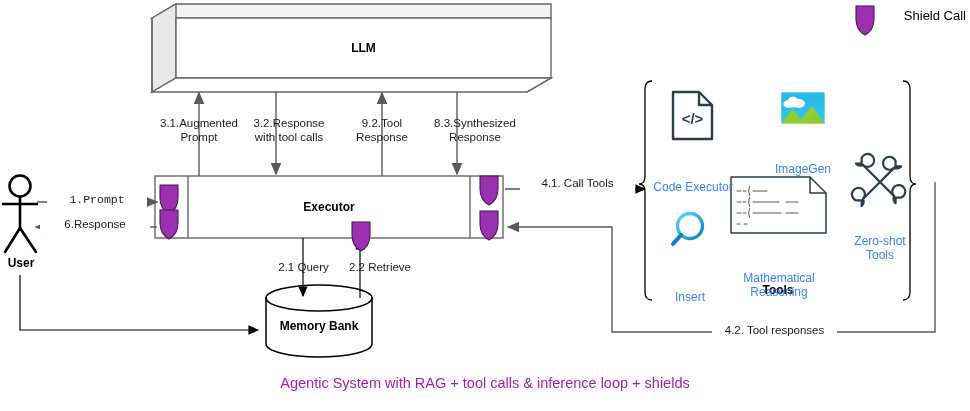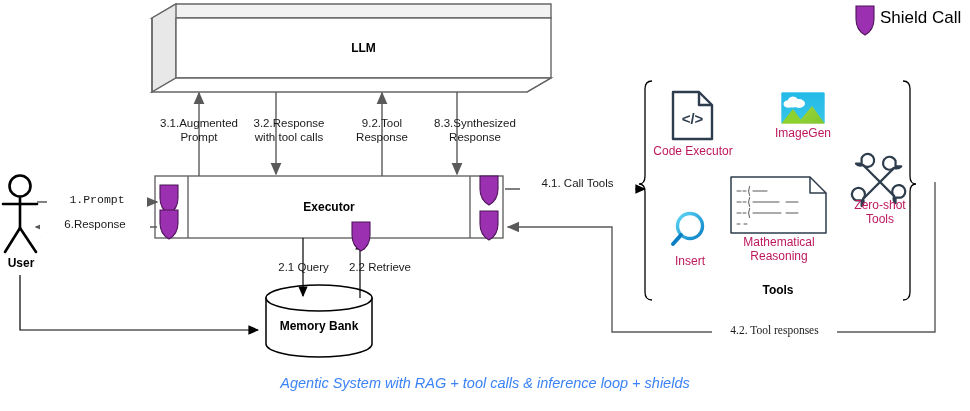--- a/index.html
+++ b/index.html
@@ -31,25 +31,24 @@
     white-space: pre;
     line-height: 1.18;
     text-align: center;
   }
   .lbl-bold { font-weight: bold; }
   .edge-lbl {
     font-size: 11.5px;
     color: #1a1a1a;
   }
   .node-lbl { font-size: 12px; }
-  .tool-lbl { font-size: 12px; color: #be185d; }
+  .tool-lbl { font-size: 12px; color: #3b82f6; margin-top: 36px; }
   .caption {
     font-size: 14.5px;
-    color: #3b82f6;
-    font-style: italic;
+    color: #a21caf;
   }
 </style>
 </head>
 <body>
 
 <div id="canvas">
 
   <svg id="svgroot" viewBox="0 0 970 411">
     <defs>
       <marker id="ah-dark" markerWidth="9" markerHeight="9" refX="8" refY="4.5" orient="auto">
@@ -246,31 +245,31 @@
 
   <div class="lbl edge-lbl" style="left:40px; top:218px; width:110px; background:#ffffff;">6.Response</div>
 
   <div class="lbl edge-lbl" style="left:266px; top:261px; width:75px;">2.1 Query</div>
 
   <div class="lbl edge-lbl" style="left:336px; top:261px; width:88px;">2.2 Retrieve</div>
 
   <div class="lbl edge-lbl" style="left:520px; top:177px; width:115px; background:#ffffff;">4.1. Call Tools</div>
 
 
-  <div class="lbl edge-lbl" style="left:712px; top:324px; width:125px; background:#ffffff;font-family:Liberation Serif, serif;">4.2. Tool responses</div>
+  <div class="lbl edge-lbl" style="left:712px; top:324px; width:125px; background:#ffffff;">4.2. Tool responses</div>
 
   <div class="lbl tool-lbl" style="left:641px; top:144px; width:104px;">Code Executor</div>
 
   <div class="lbl tool-lbl" style="left:763px; top:126px; width:80px;">ImageGen</div>
 
   <div class="lbl tool-lbl" style="left:662px; top:254px; width:56px;">Insert</div>
 
   <div class="lbl tool-lbl" style="left:724px; top:235px; width:110px;">Mathematical
 Reasoning</div>
 
   <div class="lbl tool-lbl" style="left:840px; top:198px; width:80px;">Zero-shot
 Tools</div>
 
-  <div class="lbl" style="left:880px; top:8px; width:86px; font-size:17px; text-align:left;">Shield Call</div>
+  <div class="lbl" style="left:880px; top:8px; width:86px; font-size:13px; text-align:right;">Shield Call</div>
 
   <div class="lbl caption" style="left:0px; top:375px; width:970px;">Agentic System with RAG + tool calls &amp; inference loop + shields</div>
 
 </div>
 
 </body></html>

